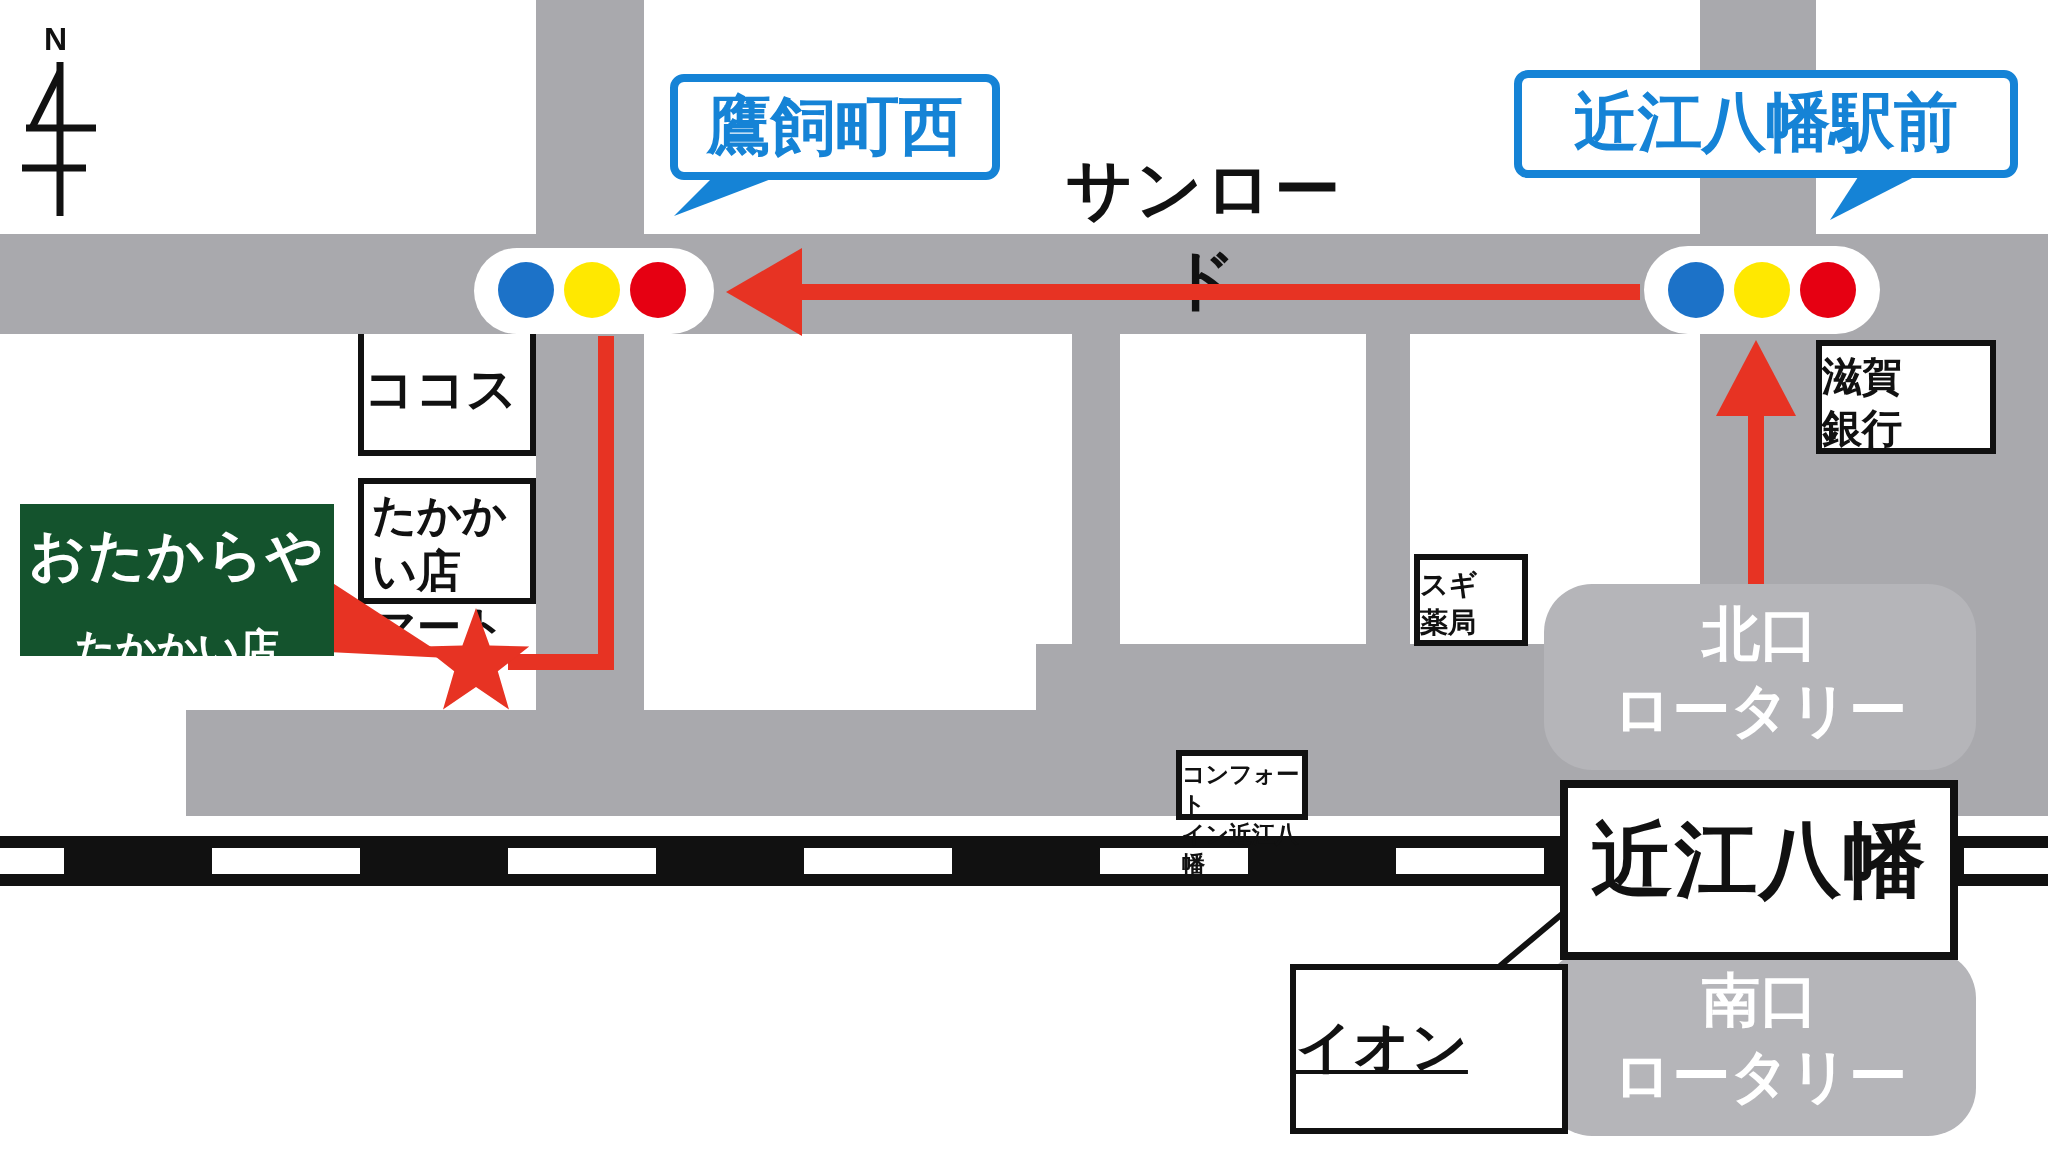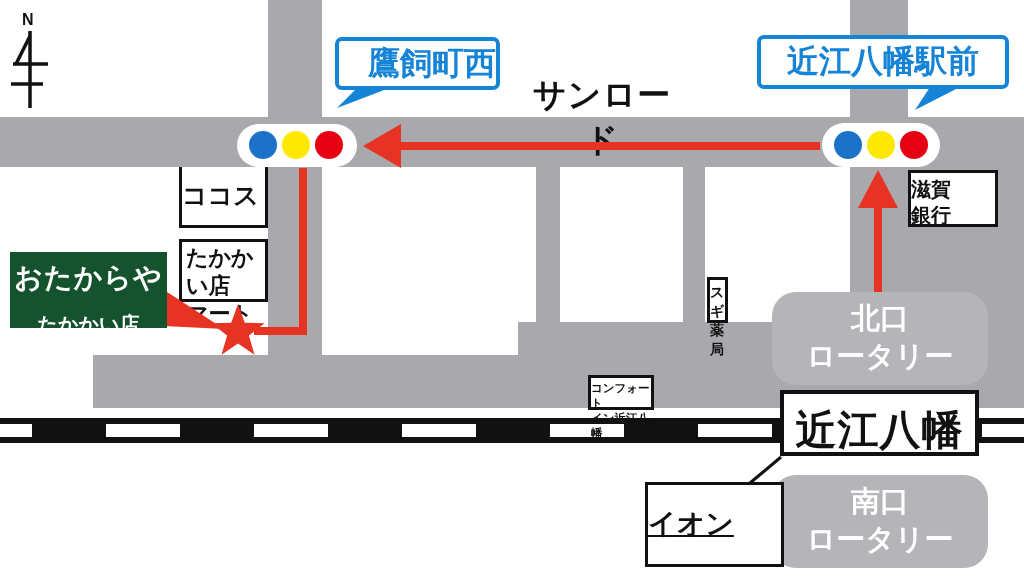--- a/index.html
+++ b/index.html
@@ -38,34 +38,34 @@
   .lamp-yellow{background:#ffe800;}
   .lamp-red{background:#e60012;}
   .capsule-w .lamp{top:7px;}  .capsule-e .lamp{top:8px;}
   .lamp1{left:12px;} .lamp2{left:45px;} .lamp3{left:78px;}
 
   
   .bldg{position:absolute;background:#fff;border:3px solid #111;z-index:3;color:#111;
         font-weight:bold;box-sizing:border-box;}
   .bldg-cocos{left:179px;top:167px;width:89px;height:61px;border-top:none;font-size:25px;line-height:56px;}
   .bldg-friend{left:179px;top:239px;width:89px;height:63px;font-size:22px;line-height:1.27;text-align:left;padding:2px 0 0 4px;}
-  .bldg-sugi{left:707px;top:277px;width:21px;height:46px;font-size:14px;line-height:1.35;padding-top:3px;}
+  .bldg-sugi{left:707px;top:277px;width:57px;height:46px;font-size:14px;line-height:1.35;padding-top:3px;}
   .bldg-bank{left:908px;top:170px;width:90px;height:57px;font-size:20px;line-height:1.3;padding-top:3px;}
   .bldg-comfort{left:588px;top:375px;width:66px;height:35px;font-size:11.5px;line-height:1.3;padding-top:3px;}
   .bldg-aeon{left:645px;top:482px;width:139px;height:85px;font-size:28px;line-height:78px;text-decoration:underline;}
 
   
-  .station{position:absolute;left:780px;top:390px;width:199px;height:66px;background:#fff;
+  .station{position:absolute;left:780px;top:390px;width:199px;height:90px;background:#fff;
            border:4px solid #111;z-index:4;box-sizing:border-box;color:#111;
            font-size:41px;font-weight:bold;text-align:center;line-height:72px;letter-spacing:1px;}
 
   
   .bubble{position:absolute;background:#fff;border:4px solid #1583d6;border-radius:7px;z-index:6;
           color:#1583d6;font-weight:bold;text-align:center;box-sizing:border-box;}
-  .bubble-w{left:335px;top:37px;width:165px;height:53px;font-size:32px;line-height:44px;text-align:right;}
+  .bubble-w{left:335px;top:37px;width:165px;height:53px;font-size:32px;line-height:44px;}
   .bubble-e{left:757px;top:35px;width:252px;height:54px;font-size:32px;line-height:45px;}
 
   
   .street{position:absolute;left:516px;top:73px;width:172px;z-index:2;color:#111;
           font-size:33px;font-weight:bold;text-align:center;letter-spacing:1px;}
 
   
   .store{position:absolute;left:10px;top:252px;width:157px;height:76px;background:#14532d;z-index:6;
          color:#fff;font-weight:bold;text-align:center;font-family:Liberation Serif, serif;}
   .store-line1{font-size:28px;margin-top:7px;letter-spacing:1px;}

